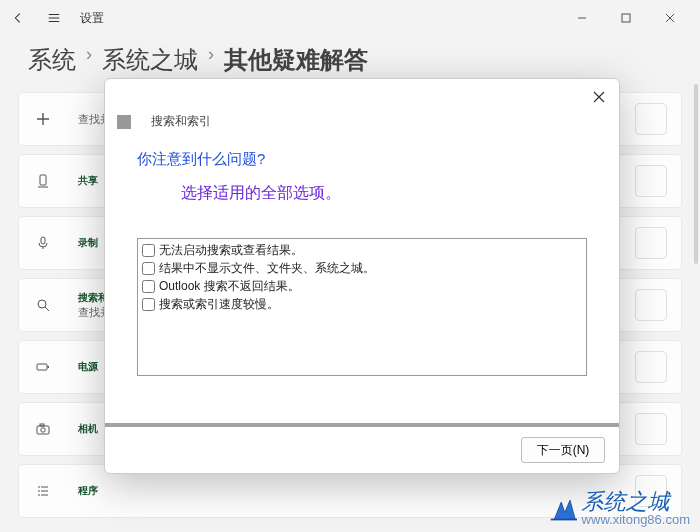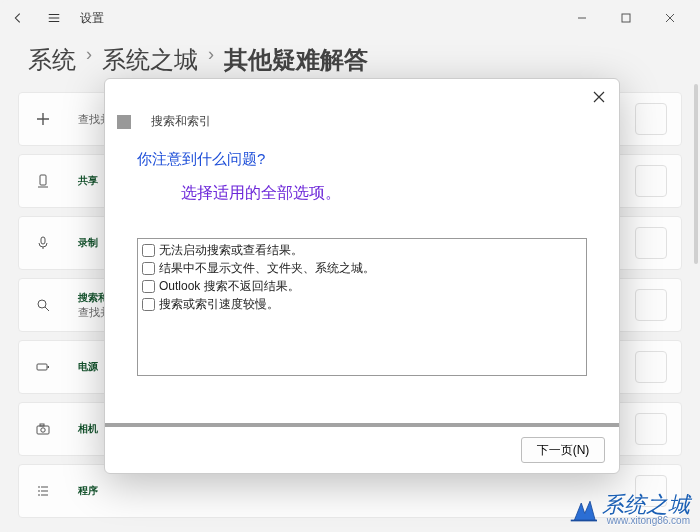--- a/index.html
+++ b/index.html
@@ -300,17 +300,17 @@
     </div>
   </div>
 
   <div class="watermark">
     <svg class="logo" viewBox="0 0 32 32">
       <path d="M6 28 L14 8 L18 20 L24 6 L30 28 Z" fill="#2b6ed4" stroke="#1a4d9e" stroke-width="1"></path>
       <path d="M2 28 h30" stroke="#1a4d9e" stroke-width="2"></path>
     </svg>
     <div style="display:flex;flex-direction:column;line-height:1;">
       <span>系统之城</span>
-      <span style="font-size:10px;font-style:normal;color:#6a8cc0;text-align:right;">www.xitong86.com</span>
+      <span style="font-size:13px;font-style:normal;color:#6a8cc0;text-align:right;">www.xitong86.com</span>
     </div>
   </div>
 
 </div>
 
 </body></html>

